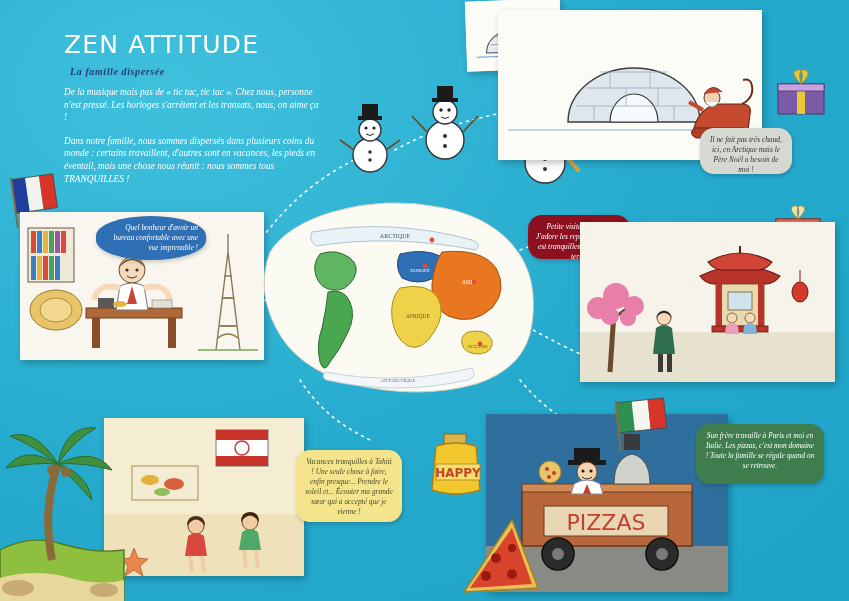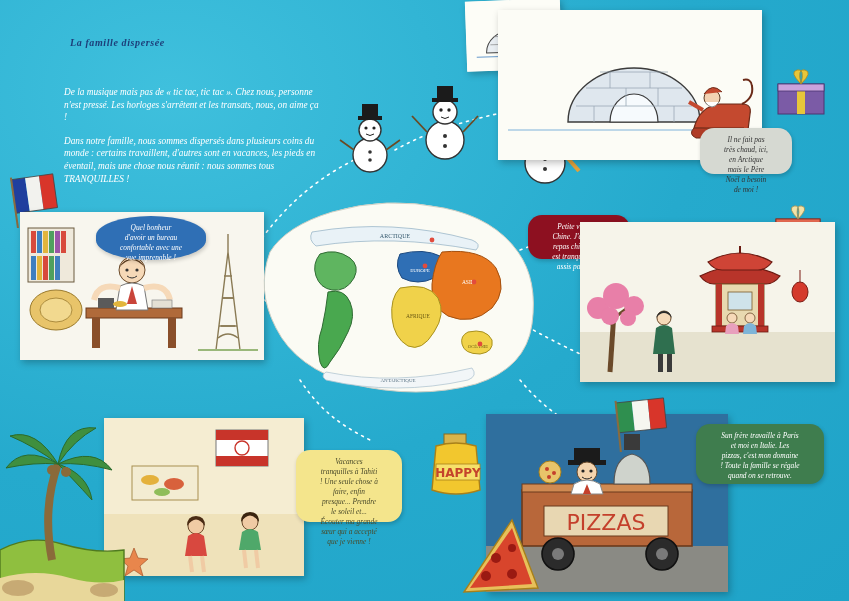--- a/index.html
+++ b/index.html
@@ -43,38 +43,39 @@
     box-shadow:2px 3px 7px rgba(0,0,0,.25);
     overflow:hidden;
   }
   .card .inner{position:absolute;inset:0;}
 
   
   .bubble{
     position:absolute;border-radius:14px;
     font-family:"Liberation Serif",serif;font-style:italic;
     text-align:center;line-height:10px;font-size:7.4px;
-    padding:7px 24px;box-sizing:border-box;
+    padding:7px 8px;box-sizing:border-box;
     box-shadow:1px 2px 4px rgba(0,0,0,.2);
   }
-  .bubble.blue{background:#2f6fb5;color:#fff;}
+  .bubble.blue{background:#2f6fb5;color:#fff;text-align:right;}
   .bubble.red{background:#8d1020;color:#fff;}
   .bubble.gray{background:#d6d9d2;color:#333;}
   .bubble.yellow{background:#f4e58c;color:#4a4a2a;}
   .bubble.green{background:#3f7d4e;color:#fff;}
 
   .dots{position:absolute;pointer-events:none;}
   svg{display:block;}
 </style>
 </head>
 <body>
 
 <div class="page">
 
   <div class="title">
+    <h1>ZEN ATTITUDE</h1>
     <h2>La famille dispersée</h2>
   </div>
 
   <div class="bodytext">
     <p>De la musique mais pas de « tic tac, tic tac ». Chez nous, personne n'est pressé. Les horloges s'arrêtent et les transats, nous, on aime ça !</p>
     <p>Dans notre famille, nous sommes dispersés dans plusieurs coins du monde : certains travaillent, d'autres sont en vacances, les pieds en éventail, mais une chose nous réunit : nous sommes tous TRANQUILLES !</p>
   </div>
 
   <svg class="dots" width="849" height="601" style="left:0;top:0">
     <g stroke="#ffffff" stroke-width="1.6" fill="none" stroke-dasharray="2 5" stroke-linecap="round">

